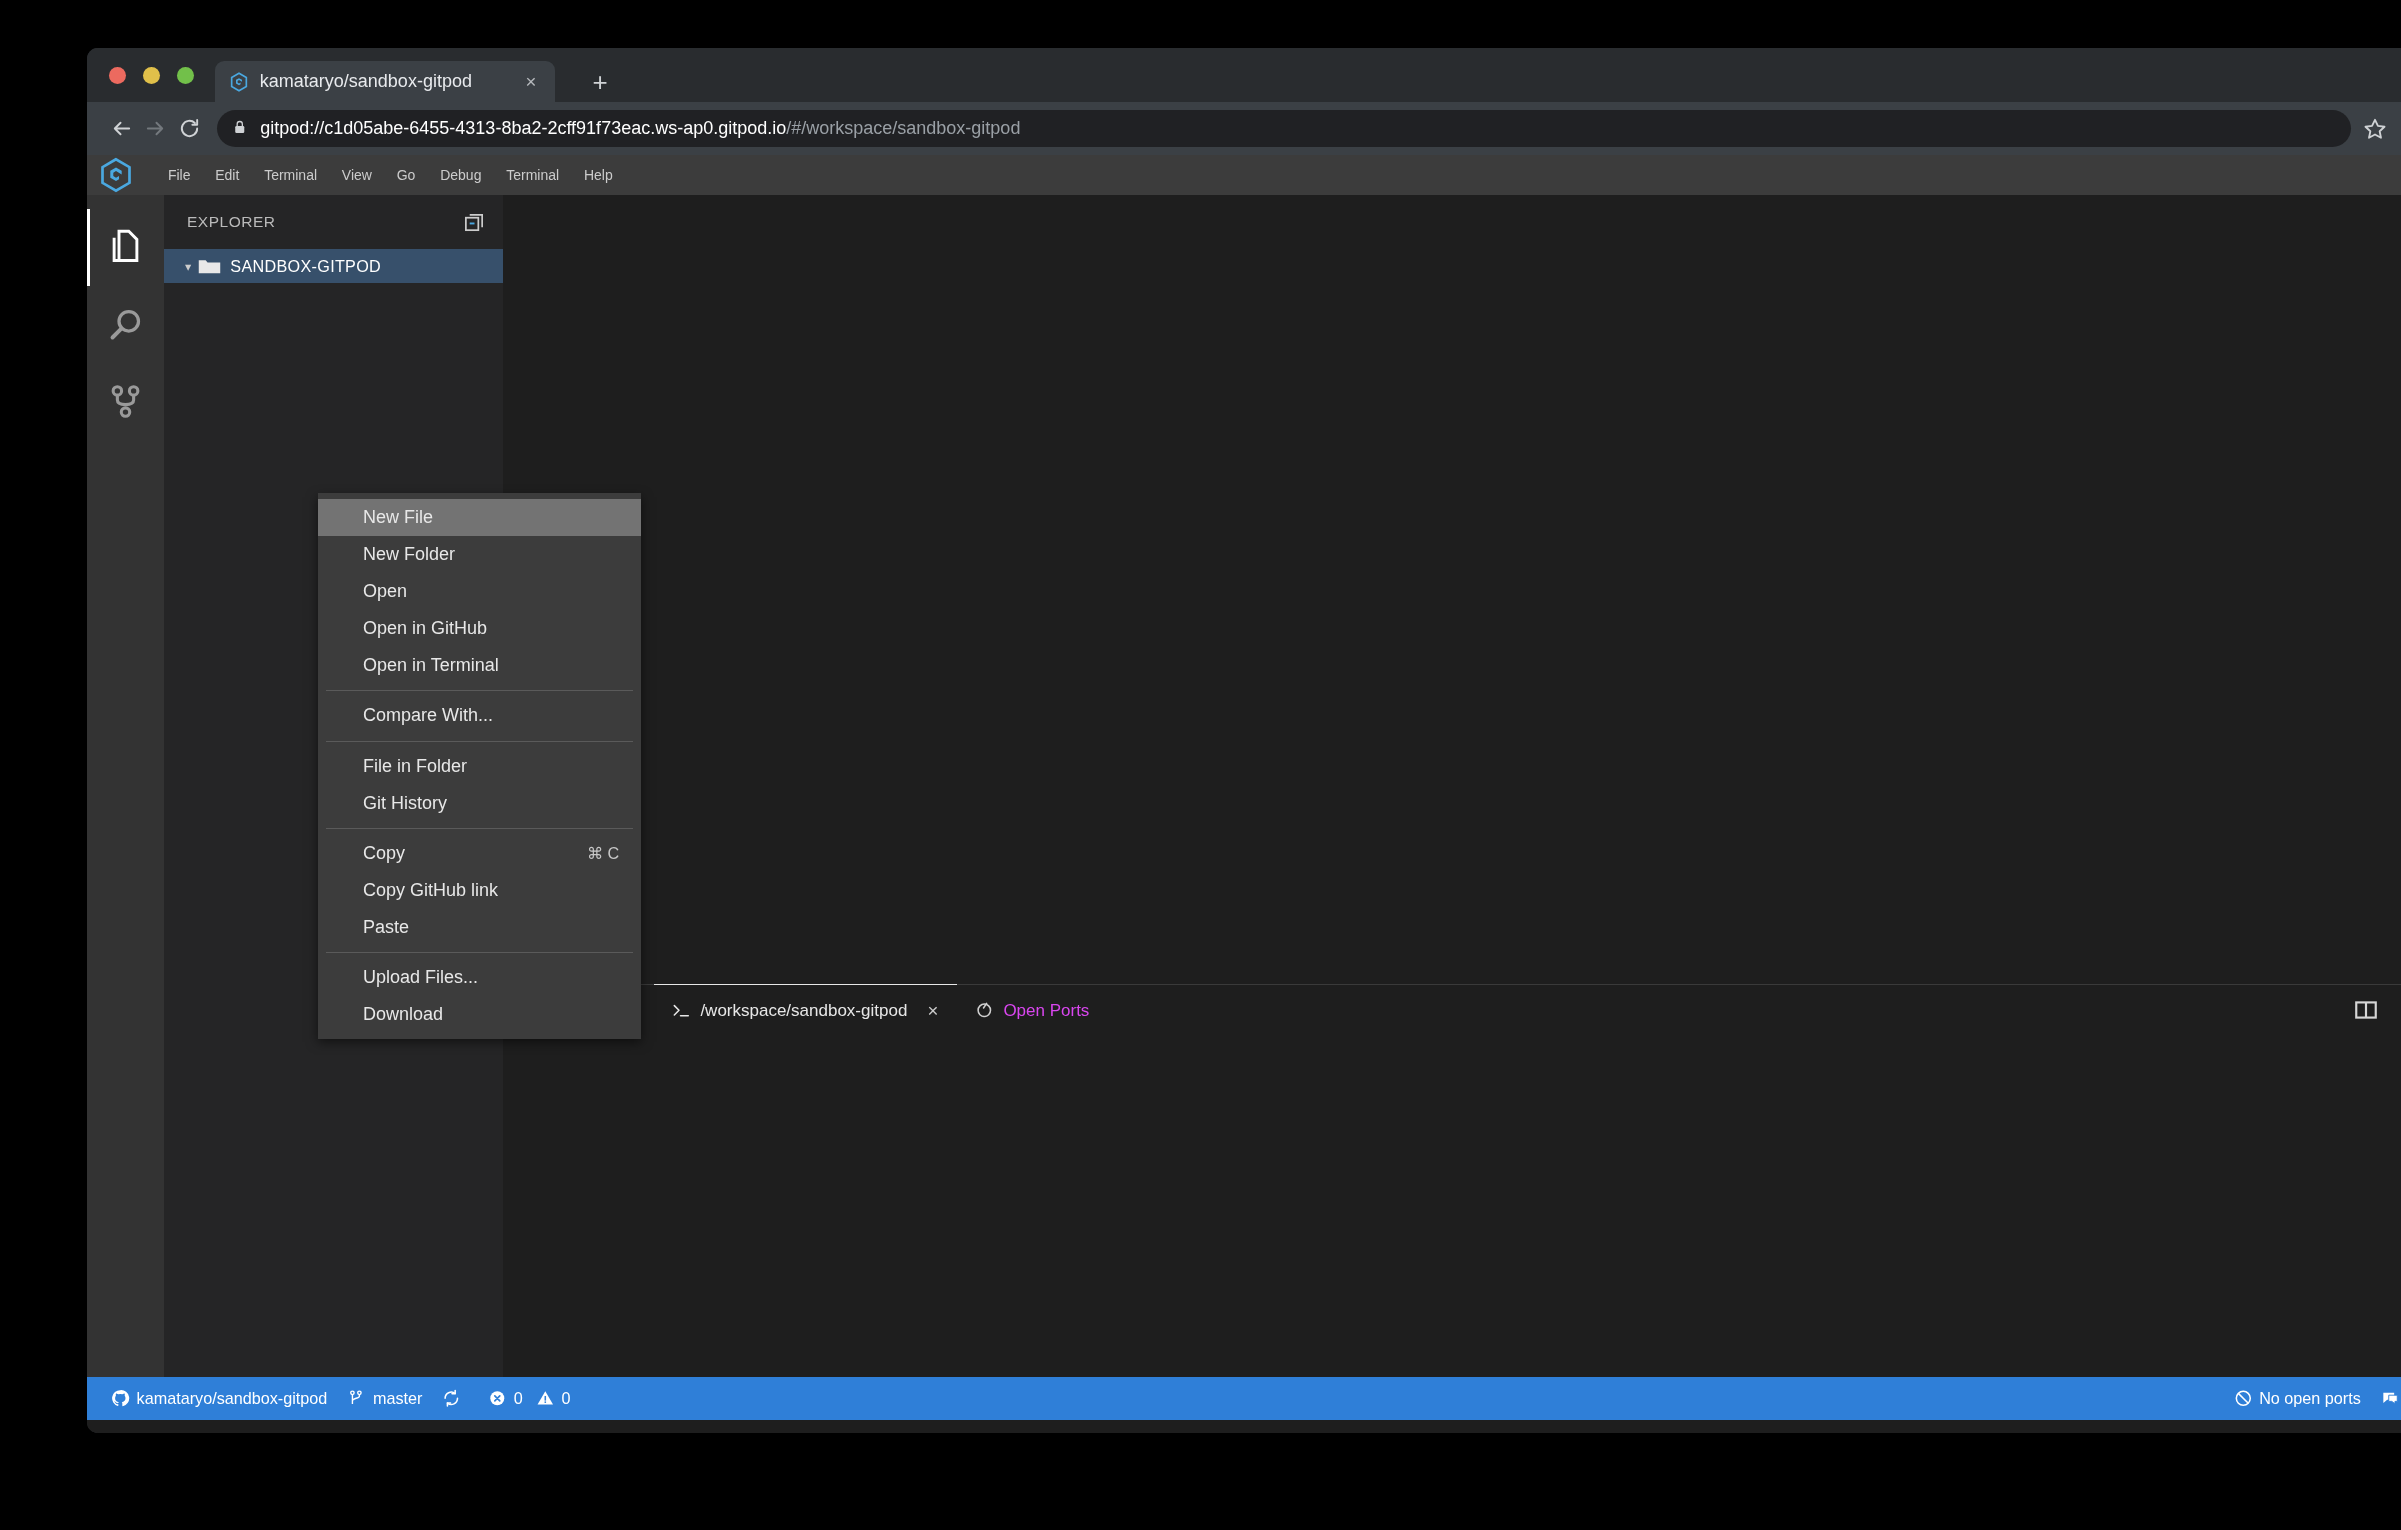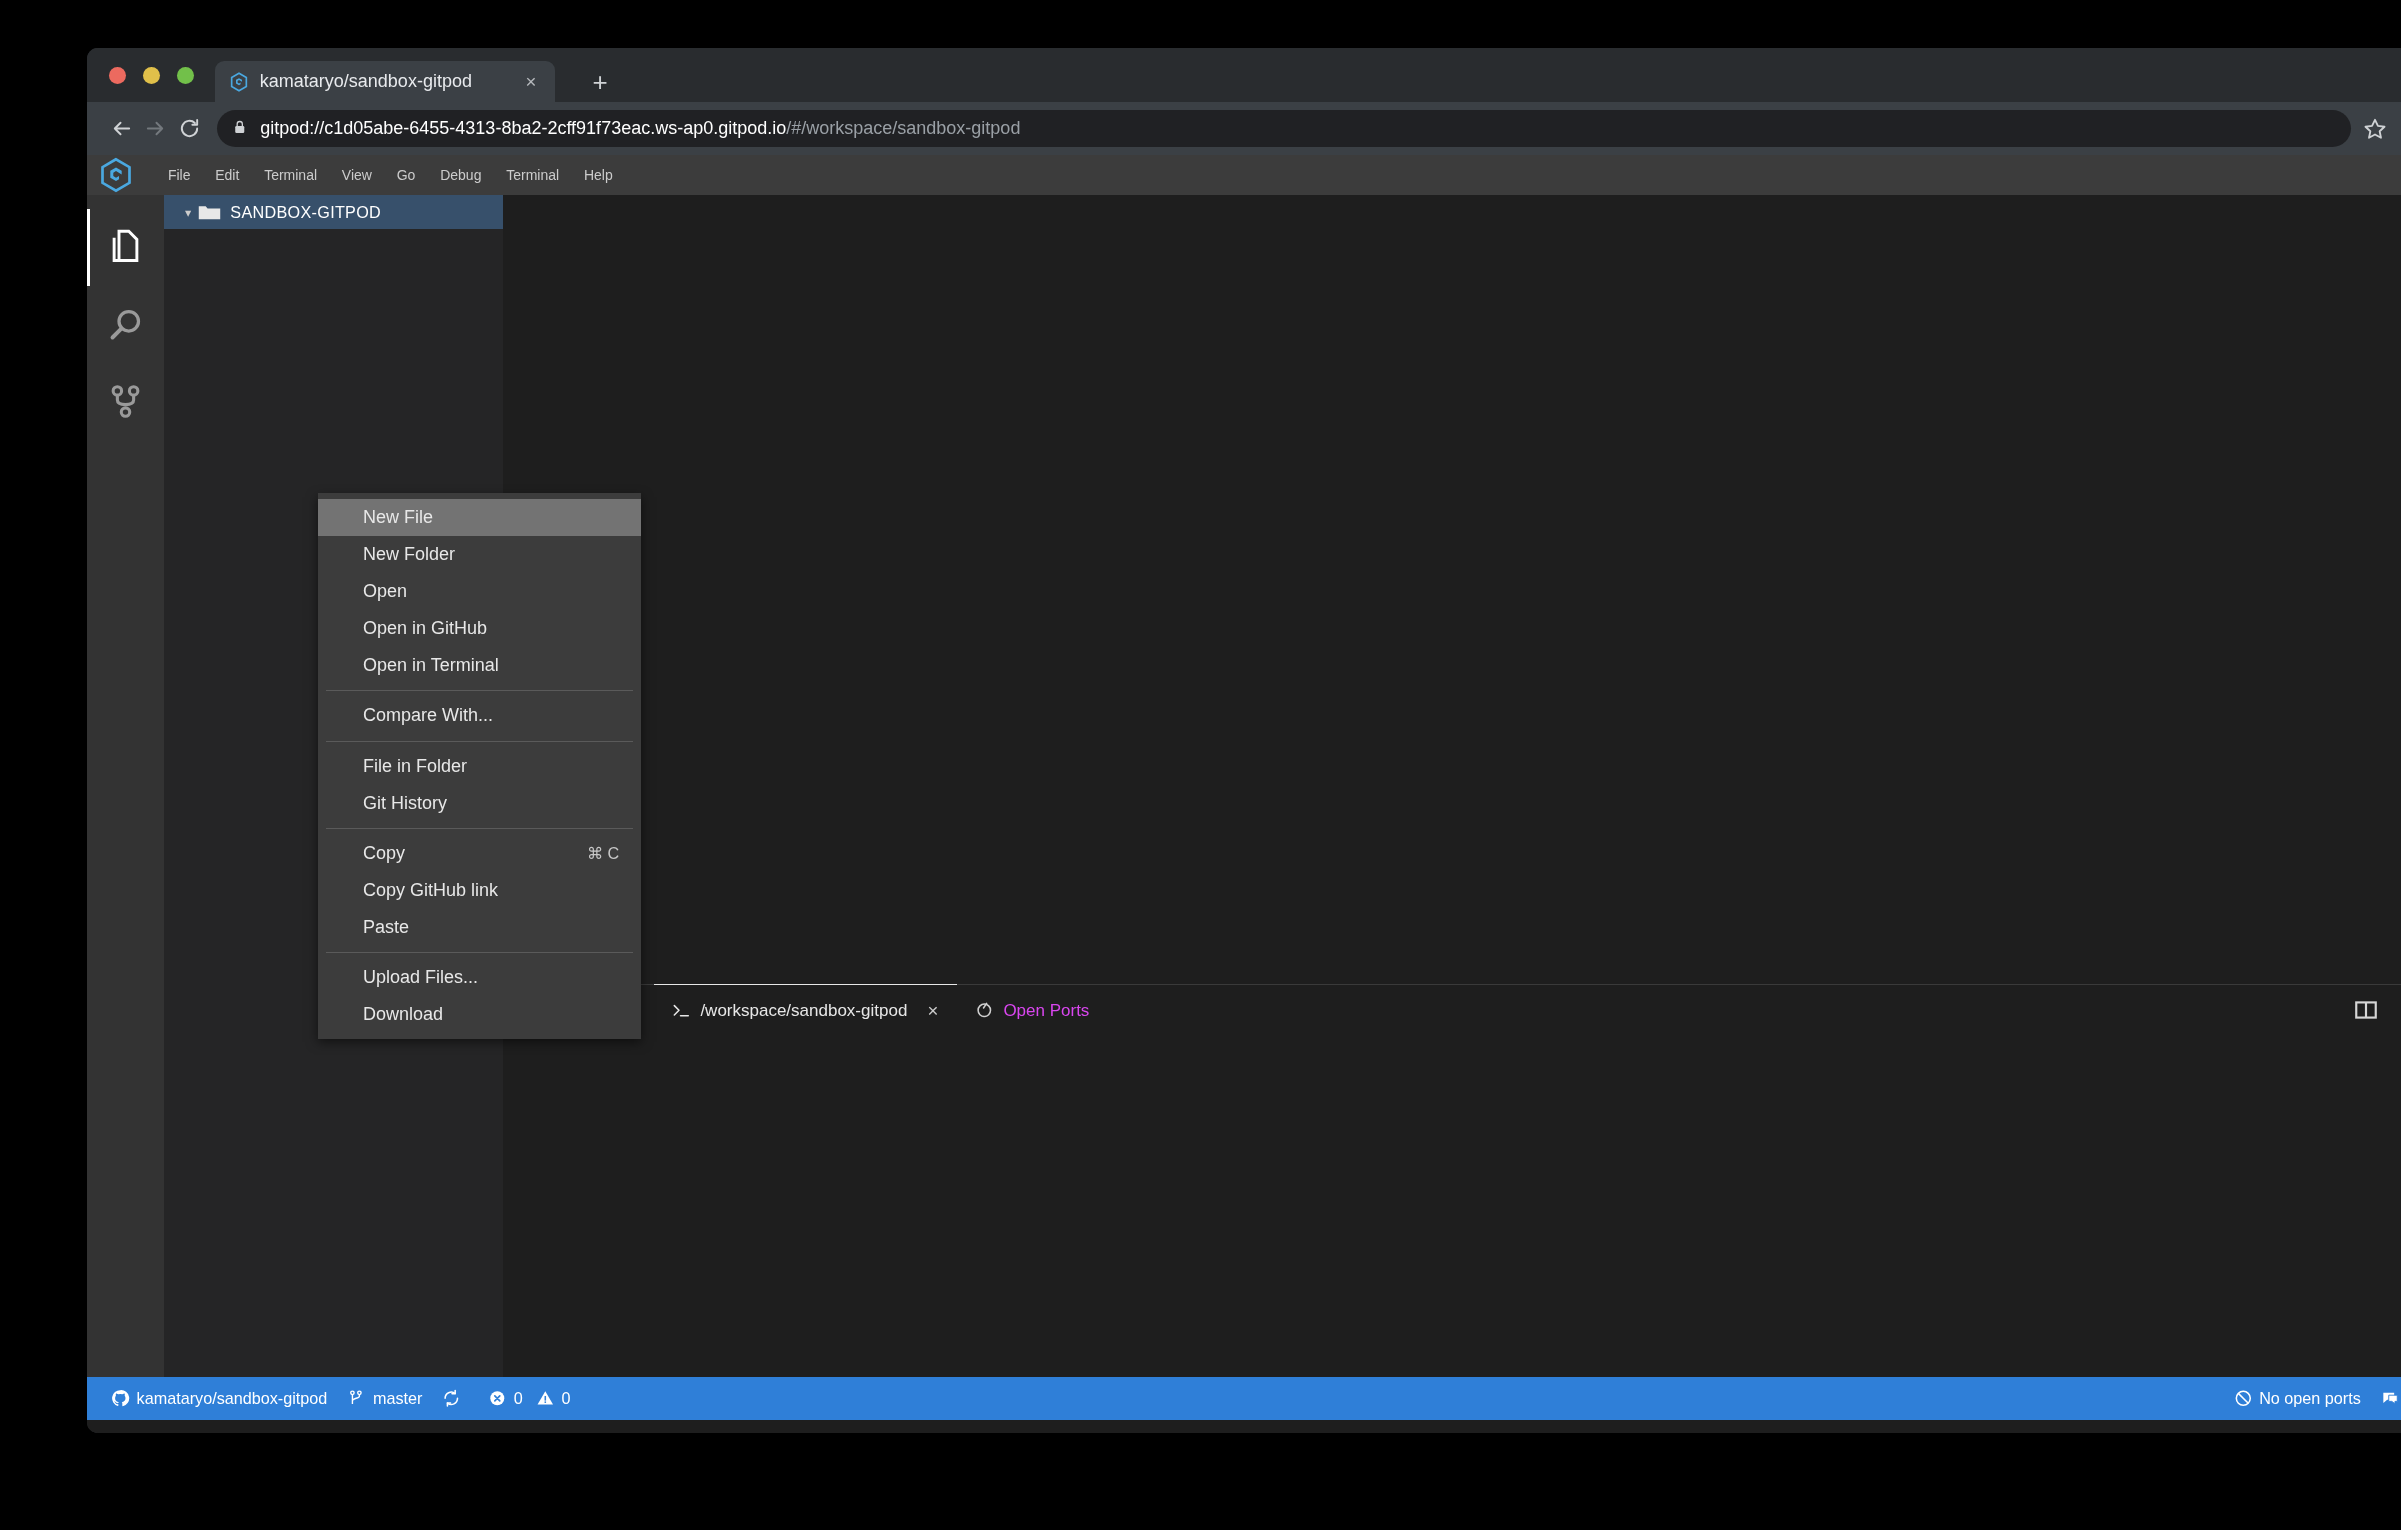--- a/index.html
+++ b/index.html
@@ -406,20 +406,30 @@
           <svg viewBox="0 0 24 24">
               <circle cx="7" cy="5.5" r="2.6" fill="none" stroke="#9a9a9a" stroke-width="1.9"></circle>
               <circle cx="17" cy="5.5" r="2.6" fill="none" stroke="#9a9a9a" stroke-width="1.9"></circle>
               <circle cx="12" cy="18.5" r="2.6" fill="none" stroke="#9a9a9a" stroke-width="1.9"></circle>
               <path d="M7 8.1v3c0 2 2 2.8 5 2.8m5-5.8v3c0 2-2 2.8-5 2.8" fill="none" stroke="#9a9a9a" stroke-width="1.9"></path>
             </svg>
         </div>
       </div>
 
       <div class="sidebar">
+        <div class="sidebar-header">
+          <span class="sidebar-title">EXPLORER</span>
+          <span class="collapse-icon">
+            <svg viewBox="0 0 24 24" width="23" height="23">
+                <rect x="3" y="7" width="13" height="13" fill="none" stroke="#cccccc" stroke-width="1.8"></rect>
+                <path d="M7 4h13v13" fill="none" stroke="#cccccc" stroke-width="1.8"></path>
+                <rect x="7" y="12" width="5" height="2" fill="#4aa8e0"></rect>
+              </svg>
+          </span>
+        </div>
         <div class="tree-row selected">
           <span class="twisty">▾</span>
           <span class="folder-icon">
             <svg viewBox="0 0 30 24" width="23" height="18.6">
                 <path d="M1 4h9l2.5 3H29v14H1z" fill="#e8e8e8"></path>
               </svg>
           </span>
           <span class="tree-label">SANDBOX-GITPOD</span>
         </div>
       </div>

